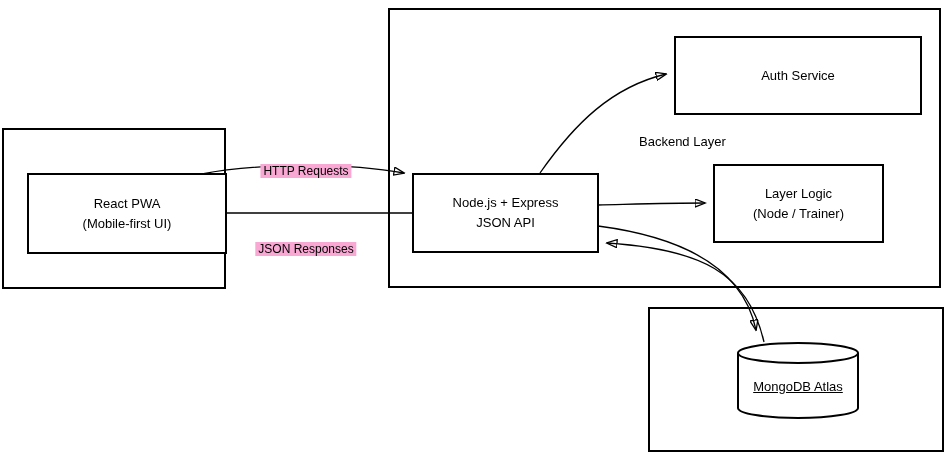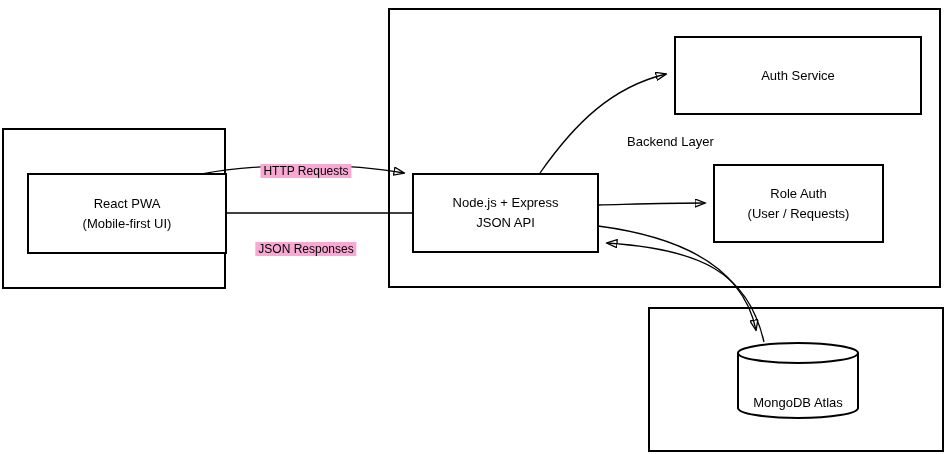--- a/index.html
+++ b/index.html
@@ -34,20 +34,21 @@
     height: 100%;
     font-size: 13px;
     line-height: 20px;
     text-align: right;
     white-space: nowrap;
   }
   .floating-label {
     position: absolute;
     font-size: 13px;
     white-space: nowrap;
+    margin-left: 12px;
   }
   .edge-label {
     position: absolute;
     font-size: 12px;
     background: #f9a8d4;
     padding: 0 3px;
     white-space: nowrap;
     transform: translateX(-50%);
   }
   .arrows {
@@ -68,25 +69,26 @@
     pointer-events: none;
   }
   .cylinder .shape {
     fill: #ffffff;
     stroke: #000000;
     stroke-width: 2;
   }
   .mongo-label {
     position: absolute;
     left: 738px;
-    top: 395px;
+    top: 379px;
     width: 120px;
     text-align: center;
     font-size: 13px;
     white-space: nowrap;
+    text-decoration: underline;
   }
 </style>
 </head>
 <body>
 
 <div class="canvas">
 
   <div class="box container-box" style="left:2px; top:128px; width:224px; height:161px;"></div>
 
   <div class="box container-box" style="left:388px; top:8px; width:553px; height:280px;"></div>
@@ -122,22 +124,22 @@
   </div>
 
   <div class="box" style="left:674px; top:36px; width:248px; height:79px;">
     <div class="node-label">
       <span>Auth Service</span>
     </div>
   </div>
 
   <div class="box" style="left:713px; top:164px; width:171px; height:79px;">
     <div class="node-label">
-      <span>Role Auth</span>
-      <span>(User / Requests)</span>
+      <span>Layer Logic</span>
+      <span>(Node / Trainer)</span>
     </div>
   </div>
 
   <div class="floating-label" style="left:627px; top:134px;">Backend Layer</div>
 
   <svg class="cylinder" width="126" height="82" viewBox="0 0 126 82">
     <path class="shape" d="M 2 12 L 2 67 A 60 10 0 0 0 122 67 L 122 12"></path>
     <ellipse class="shape" cx="62" cy="12" rx="60" ry="10"></ellipse>
   </svg>
   <div class="mongo-label">MongoDB Atlas</div>

